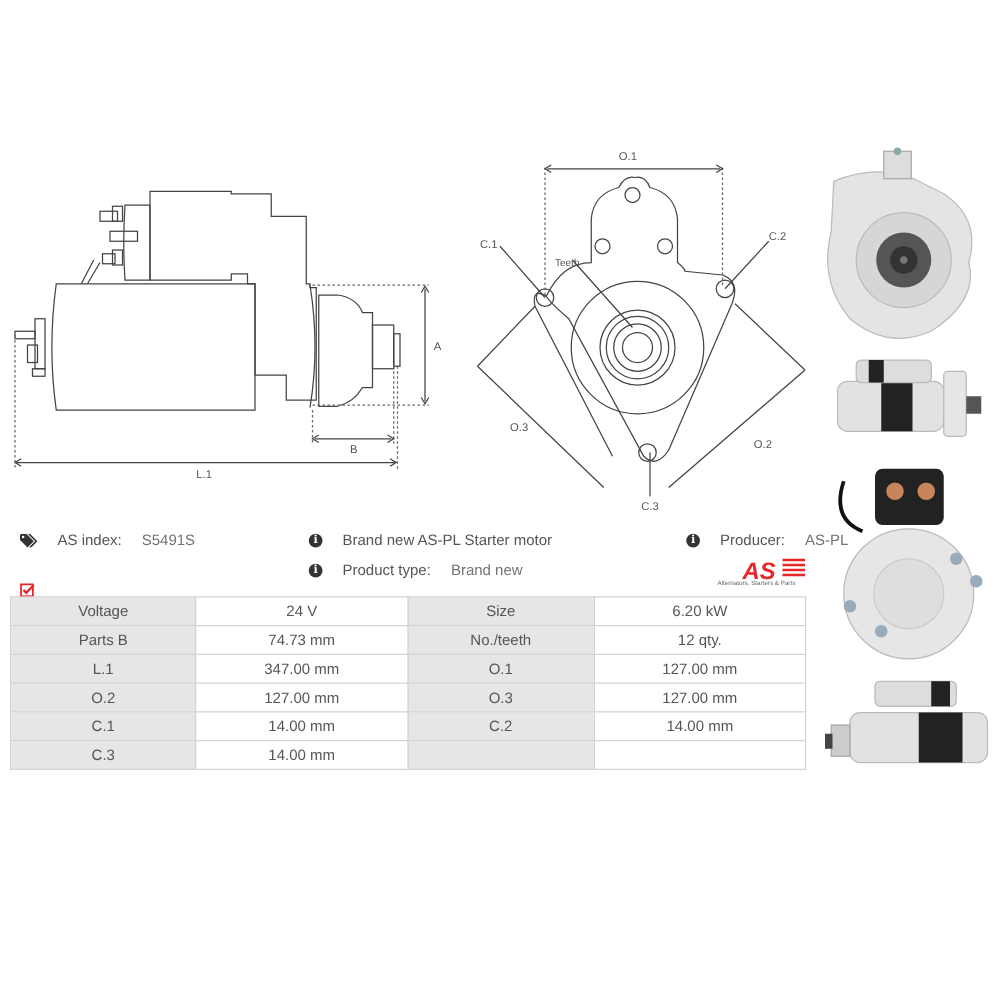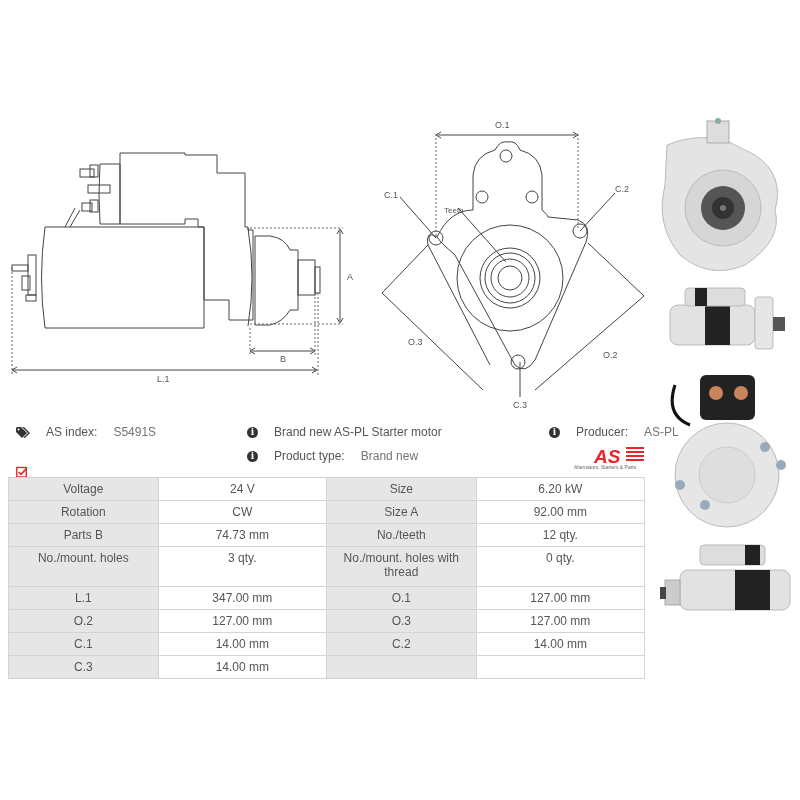--- a/index.html
+++ b/index.html
@@ -175,37 +175,25 @@
 
 <table class="spec-table">
   <tbody>
     <tr>
       <td class="lbl">Voltage</td>
       <td class="val">24 V</td>
       <td class="lbl">Size</td>
       <td class="val">6.20 kW</td>
     </tr>
     <tr>
-      <td class="lbl">Rotation</td>
-      <td class="val">CW</td>
-      <td class="lbl">Size A</td>
-      <td class="val">92.00 mm</td>
-    </tr>
-    <tr>
       <td class="lbl">Parts B</td>
       <td class="val">74.73 mm</td>
       <td class="lbl">No./teeth</td>
       <td class="val">12 qty.</td>
     </tr>
-    <tr class="tall">
-      <td class="lbl">No./mount. holes</td>
-      <td class="val">3 qty.</td>
-      <td class="lbl">No./mount. holes with thread</td>
-      <td class="val">0 qty.</td>
-    </tr>
     <tr>
       <td class="lbl">L.1</td>
       <td class="val">347.00 mm</td>
       <td class="lbl">O.1</td>
       <td class="val">127.00 mm</td>
     </tr>
     <tr>
       <td class="lbl">O.2</td>
       <td class="val">127.00 mm</td>
       <td class="lbl">O.3</td>

